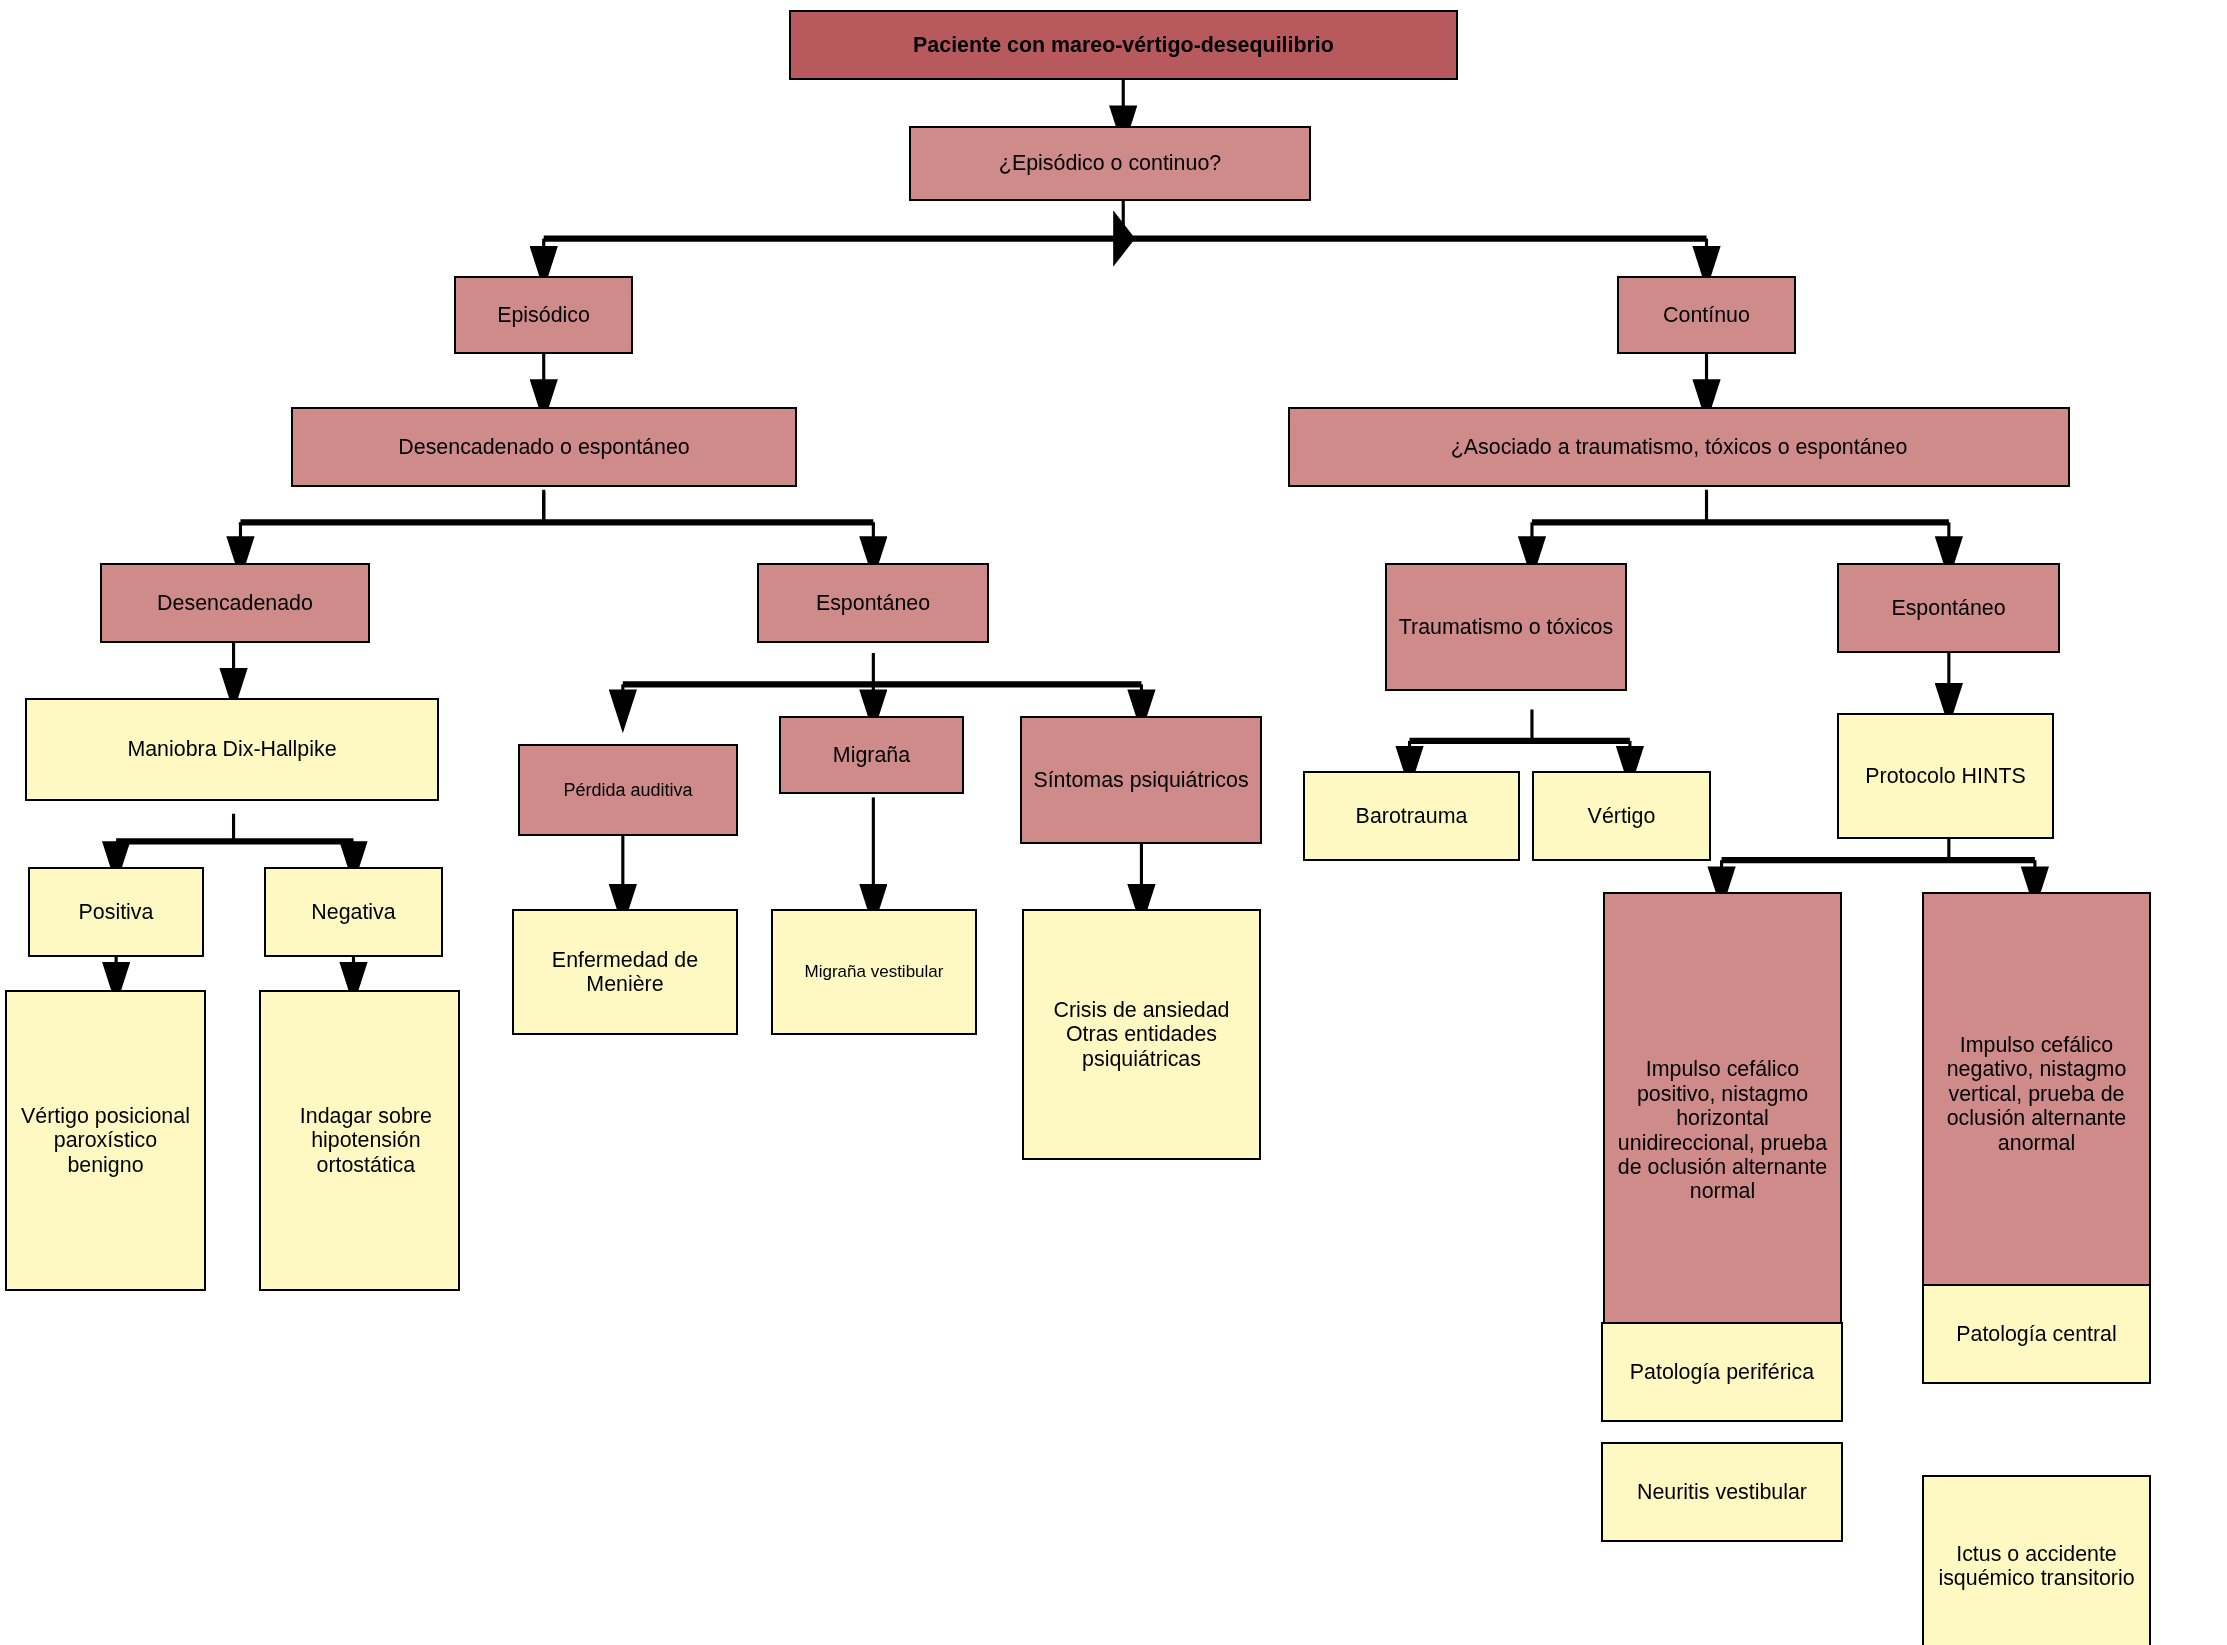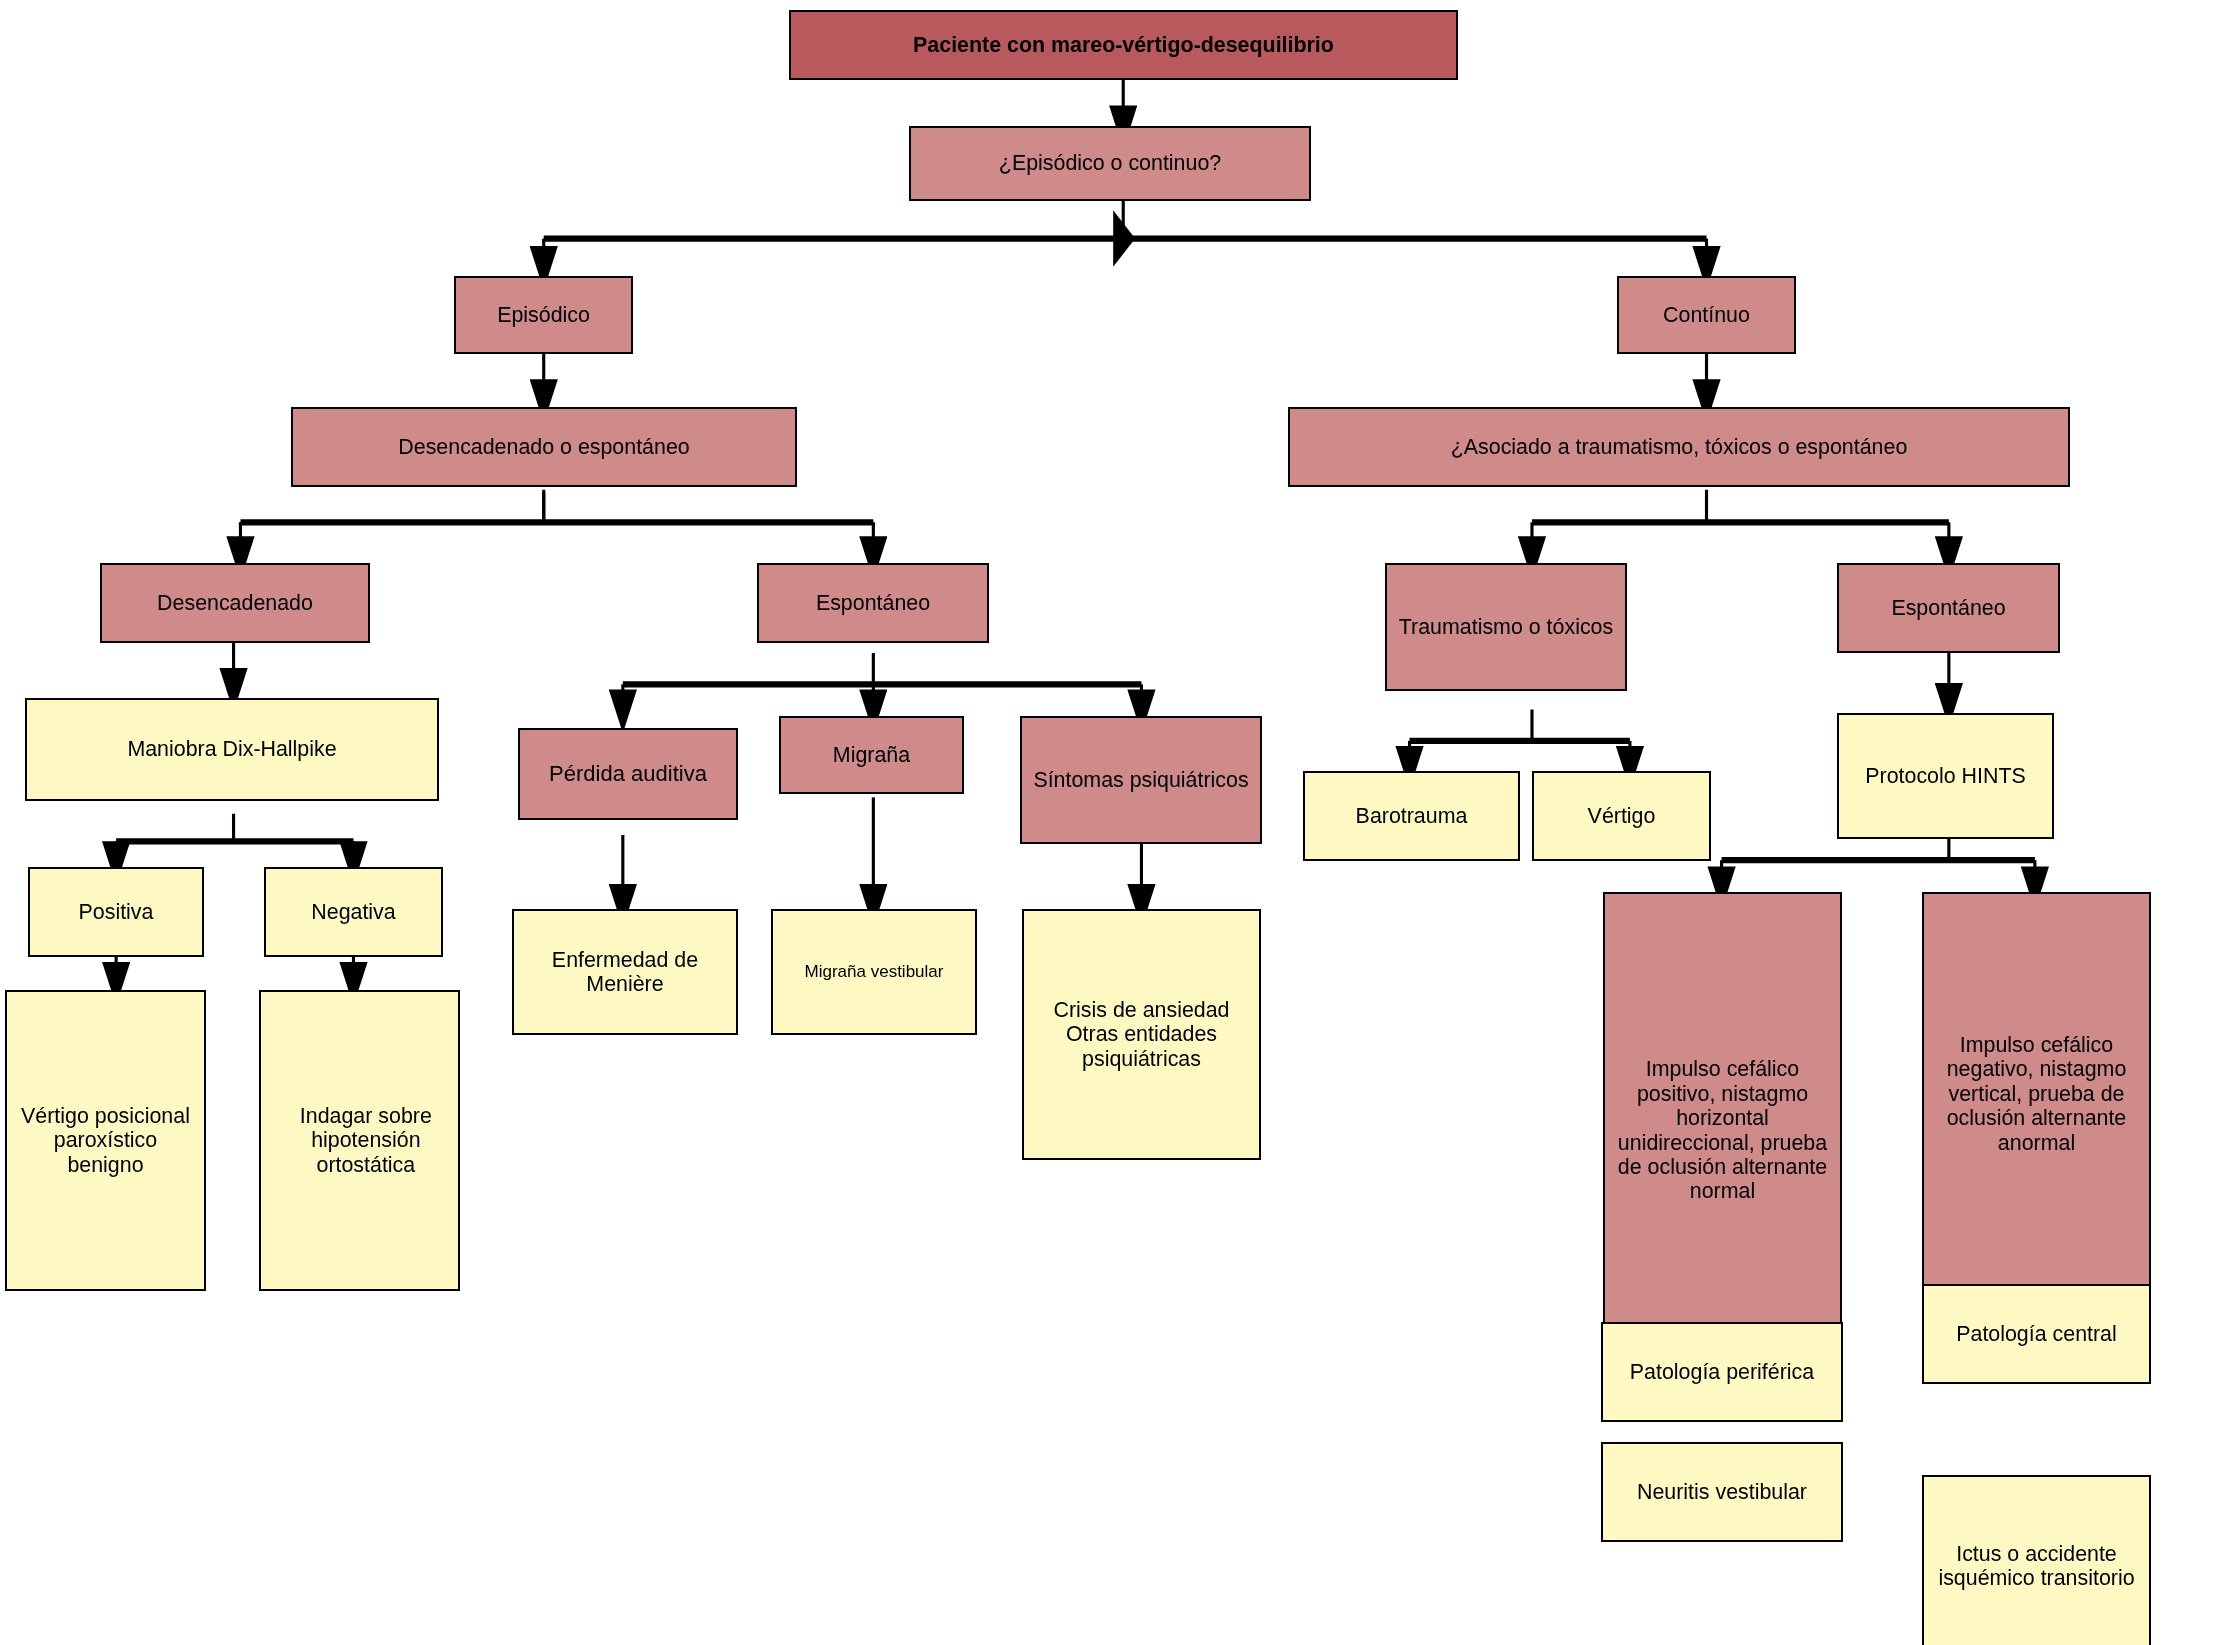--- a/index.html
+++ b/index.html
@@ -109,21 +109,21 @@
   <div class="node t2" style="left: 100px; top: 563px; width: 270px; height: 80px; font-size: 21.4px;">Desencadenado</div>
 
   <div class="node t2" style="left: 757px; top: 563px; width: 232px; height: 80px; font-size: 21.4px;">Espontáneo</div>
 
   <div class="node t2" style="left: 1385px; top: 563px; width: 242px; height: 128px; font-size: 21.4px;">Traumatismo o tóxicos</div>
 
   <div class="node t2" style="left: 1837px; top: 563px; width: 223px; height: 90px; font-size: 21.4px;">Espontáneo</div>
 
   <div class="node t3" style="left: 25px; top: 698px; width: 414px; height: 103px; font-size: 21.4px;">Maniobra Dix-Hallpike</div>
 
-  <div class="node t2" style="left: 518px; top: 728px; width: 220px; height: 92px; font-size: 22px;">Pérdida auditiva</div>
+  <div class="node t2" style="left: 518px; top: 744px; width: 220px; height: 92px; font-size: 18px;">Pérdida auditiva</div>
 
   <div class="node t2" style="left: 779px; top: 716px; width: 185px; height: 78px; font-size: 21.4px;">Migraña</div>
 
   <div class="node t2" style="left: 1020px; top: 716px; width: 242px; height: 128px; font-size: 21.4px;">Síntomas psiquiátricos</div>
 
   <div class="node t3" style="left: 1303px; top: 771px; width: 217px; height: 90px; font-size: 21.4px;">Barotrauma</div>
 
   <div class="node t3" style="left: 1532px; top: 771px; width: 179px; height: 90px; font-size: 21.4px;">Vértigo</div>
 
   <div class="node t3" style="left: 1837px; top: 713px; width: 217px; height: 126px; font-size: 21.4px;">Protocolo HINTS</div>

